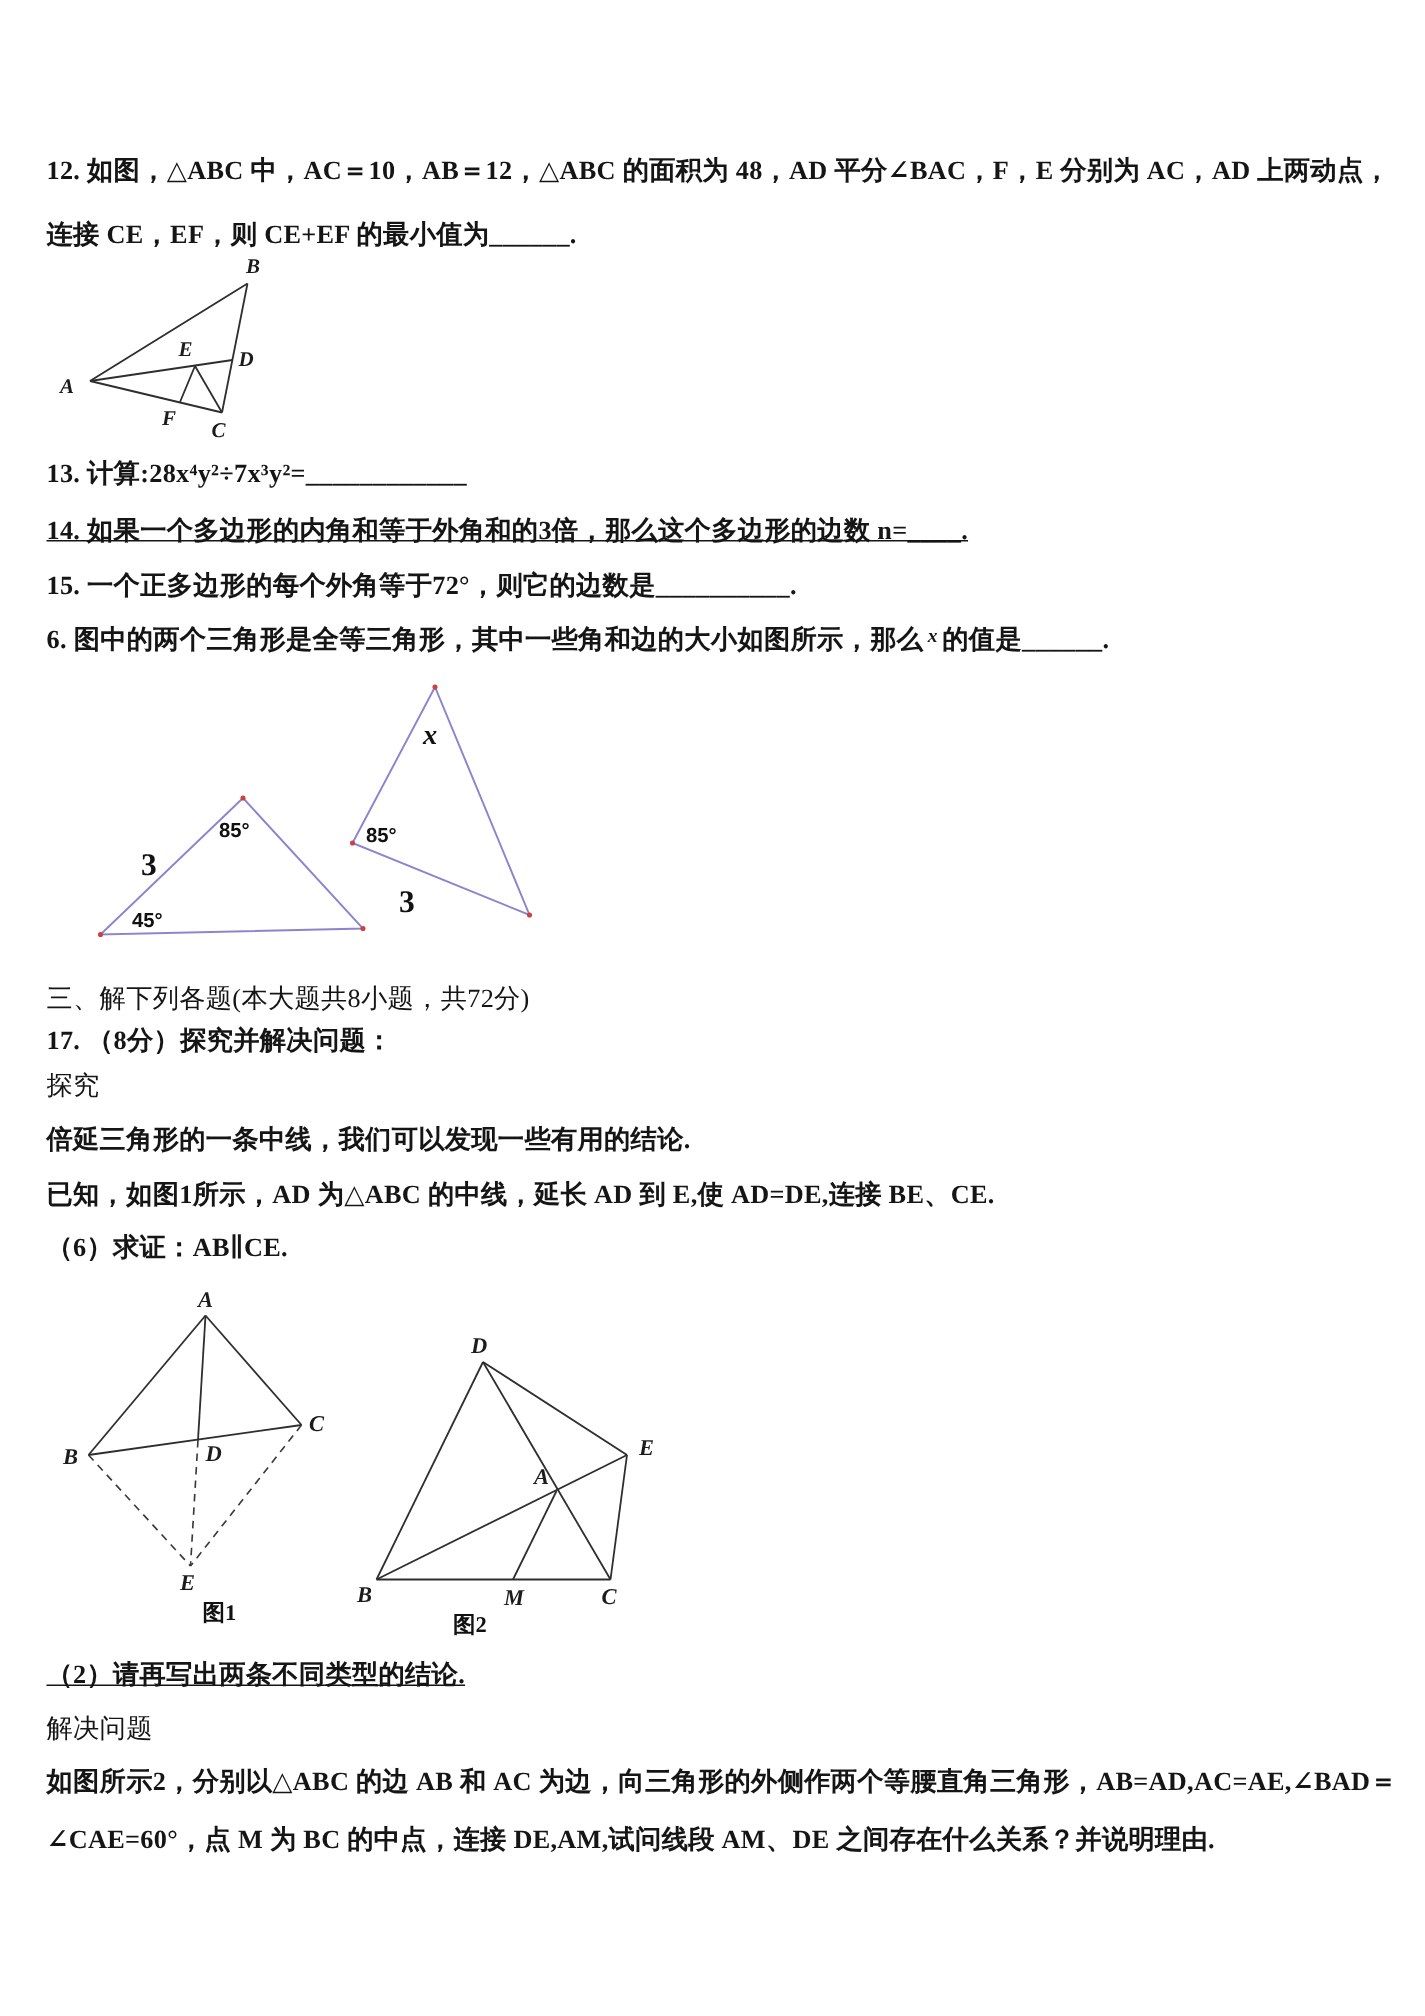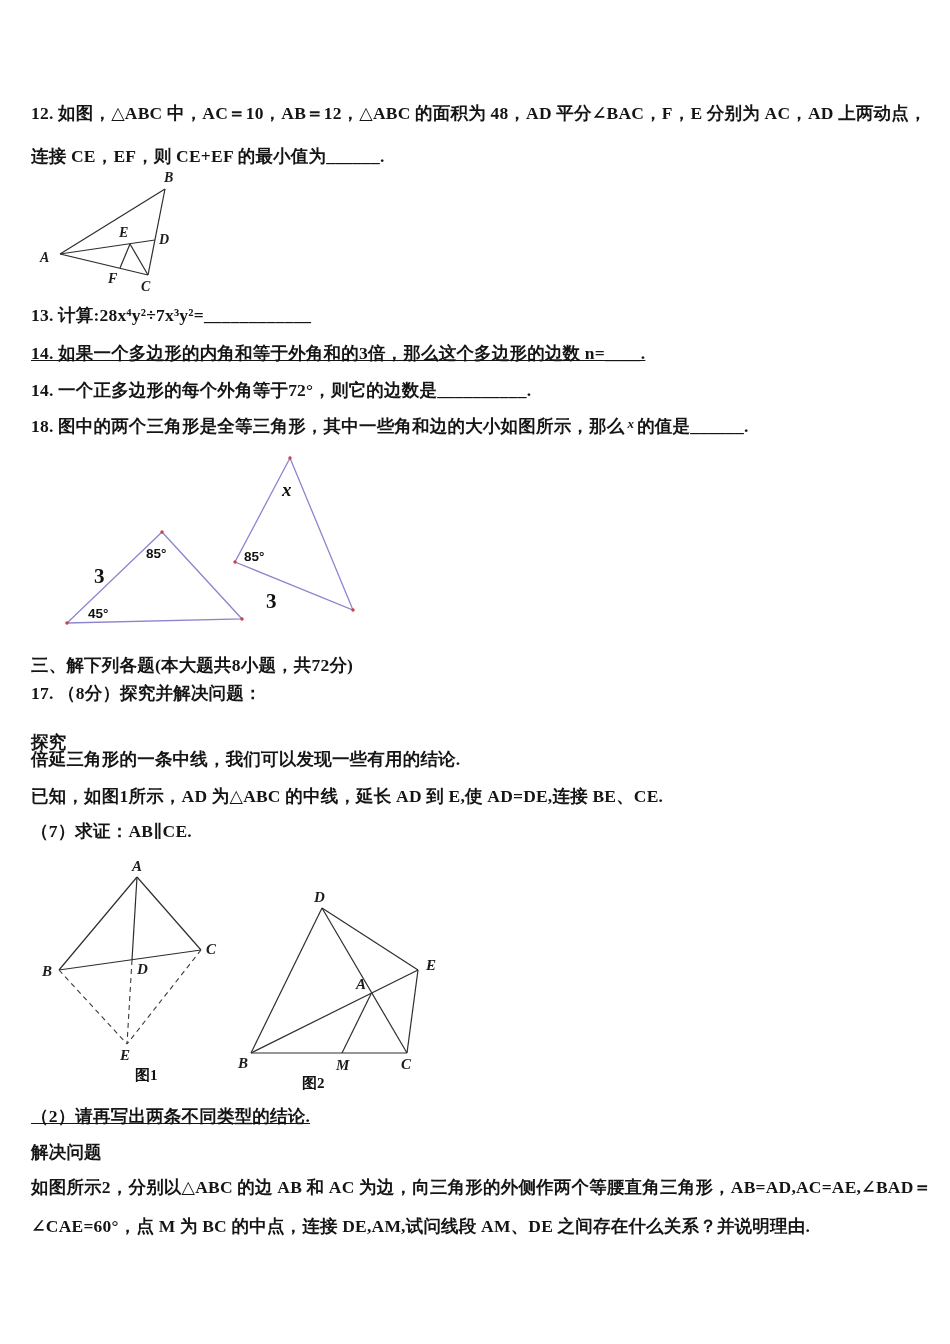--- a/index.html
+++ b/index.html
@@ -4,21 +4,21 @@
 <style>
   html,body{margin:0;padding:0;}
   body{
     width:950px;height:1344px;background:#ffffff;position:relative;overflow:hidden;
     font-family:"Liberation Serif","DejaVu Serif",serif;color:#151515;
   }
   .tline{
     position:absolute;left:31px;font-size:17.5px;font-weight:600;
     white-space:nowrap;letter-spacing:0.2px;
   }
-  .heading{font-weight:700;}
+  .heading{font-weight:400;}
   .varx{font-style:italic;font-size:13px;vertical-align:4px;font-weight:700;padding:0 3px;}
   svg{position:absolute;}
   .edge{stroke:#2e2e2e;stroke-width:1.2;fill:none;}
   .edge-dash{stroke:#3a3a3a;stroke-width:1.1;fill:none;stroke-dasharray:5 4;}
   .edge-purple{stroke:#8b85cf;stroke-width:1.3;fill:none;}
   .vdot{fill:#cf4040;stroke:none;}
   .dlabel{font-family:"Liberation Serif","DejaVu Serif",serif;font-style:italic;
           font-size:15px;font-weight:600;fill:#1c1c1c;}
   .dlabel-sm{font-family:"Liberation Serif","DejaVu Serif",serif;font-style:italic;
           font-size:14px;font-weight:600;fill:#1c1c1c;}
@@ -47,22 +47,22 @@
   <text class="dlabel-sm" x="5" y="97">A</text>
   <text class="dlabel-sm" x="129" y="17">B</text>
   <text class="dlabel-sm" x="106" y="126">C</text>
   <text class="dlabel-sm" x="124" y="79">D</text>
   <text class="dlabel-sm" x="84" y="72">E</text>
   <text class="dlabel-sm" x="73" y="118">F</text>
 </svg>
 
 <div class="tline" style="top:303px;">13. 计算:28x⁴y²÷7x³y²=____________</div>
 <div class="tline" style="top:341px;text-decoration:underline;">14. 如果一个多边形的内角和等于外角和的3倍，那么这个多边形的边数 n=____.</div>
-<div class="tline" style="top:378px;">14. 一个正多边形的每个外角等于72°，则它的边数是__________.</div>
-<div class="tline" style="top:414px;"><span>18. 图中的两个三角形是全等三角形，其中一些角和边的大小如图所示，那么</span><span class="varx">x</span><span>的值是______.</span></div>
+<div class="tline" style="top:378px;">15. 一个正多边形的每个外角等于72°，则它的边数是__________.</div>
+<div class="tline" style="top:414px;"><span>6. 图中的两个三角形是全等三角形，其中一些角和边的大小如图所示，那么</span><span class="varx">x</span><span>的值是______.</span></div>
 
 <svg style="left:60px;top:448px;" width="320" height="185" viewBox="0 0 320 185">
 
   <polygon class="edge-purple" points="102,84 7,175 182,171" fill="none"></polygon>
   <circle class="vdot" cx="102" cy="84" r="1.7"></circle>
   <circle class="vdot" cx="7" cy="175" r="1.7"></circle>
   <circle class="vdot" cx="182" cy="171" r="1.7"></circle>
   <text class="ang" x="86" y="110">85°</text>
   <text class="side" x="34" y="135">3</text>
   <text class="ang" x="28" y="170">45°</text>
@@ -71,24 +71,24 @@
   <circle class="vdot" cx="230" cy="10" r="1.7"></circle>
   <circle class="vdot" cx="175" cy="114" r="1.7"></circle>
   <circle class="vdot" cx="293" cy="162" r="1.7"></circle>
   <text class="varfig" x="222" y="48">x</text>
   <text class="ang" x="184" y="113">85°</text>
   <text class="side" x="206" y="160">3</text>
 </svg>
 
 <div class="tline heading" style="top:653px;">三、解下列各题(本大题共8小题，共72分)</div>
 <div class="tline" style="top:681px;">17. （8分）探究并解决问题：</div>
-<div class="tline heading" style="top:711px;margin-top:19px;">探究</div>
+<div class="tline heading" style="top:711px;">探究</div>
 <div class="tline" style="top:747px;text-align:center;">倍延三角形的一条中线，我们可以发现一些有用的结论.</div>
 <div class="tline" style="top:784px;">已知，如图1所示，AD 为△ABC 的中线，延长 AD 到 E,使 AD=DE,连接 BE、CE.</div>
-<div class="tline" style="top:819px;">（7）求证：AB∥CE.</div>
+<div class="tline" style="top:819px;">（6）求证：AB∥CE.</div>
 
 <svg style="left:35px;top:858px;" width="225" height="235" viewBox="0 0 225 235">
   <line class="edge" x1="102" y1="19" x2="24" y2="112"></line>
   <line class="edge" x1="102" y1="19" x2="166" y2="92"></line>
   <line class="edge" x1="24" y1="112" x2="166" y2="92"></line>
   <line class="edge" x1="102" y1="19" x2="97" y2="102"></line>
   <line class="edge-dash" x1="24" y1="112" x2="92" y2="186"></line>
   <line class="edge-dash" x1="166" y1="92" x2="92" y2="186"></line>
   <line class="edge-dash" x1="97" y1="102" x2="92" y2="186"></line>
   <text class="dlabel" x="97" y="13">A</text>

